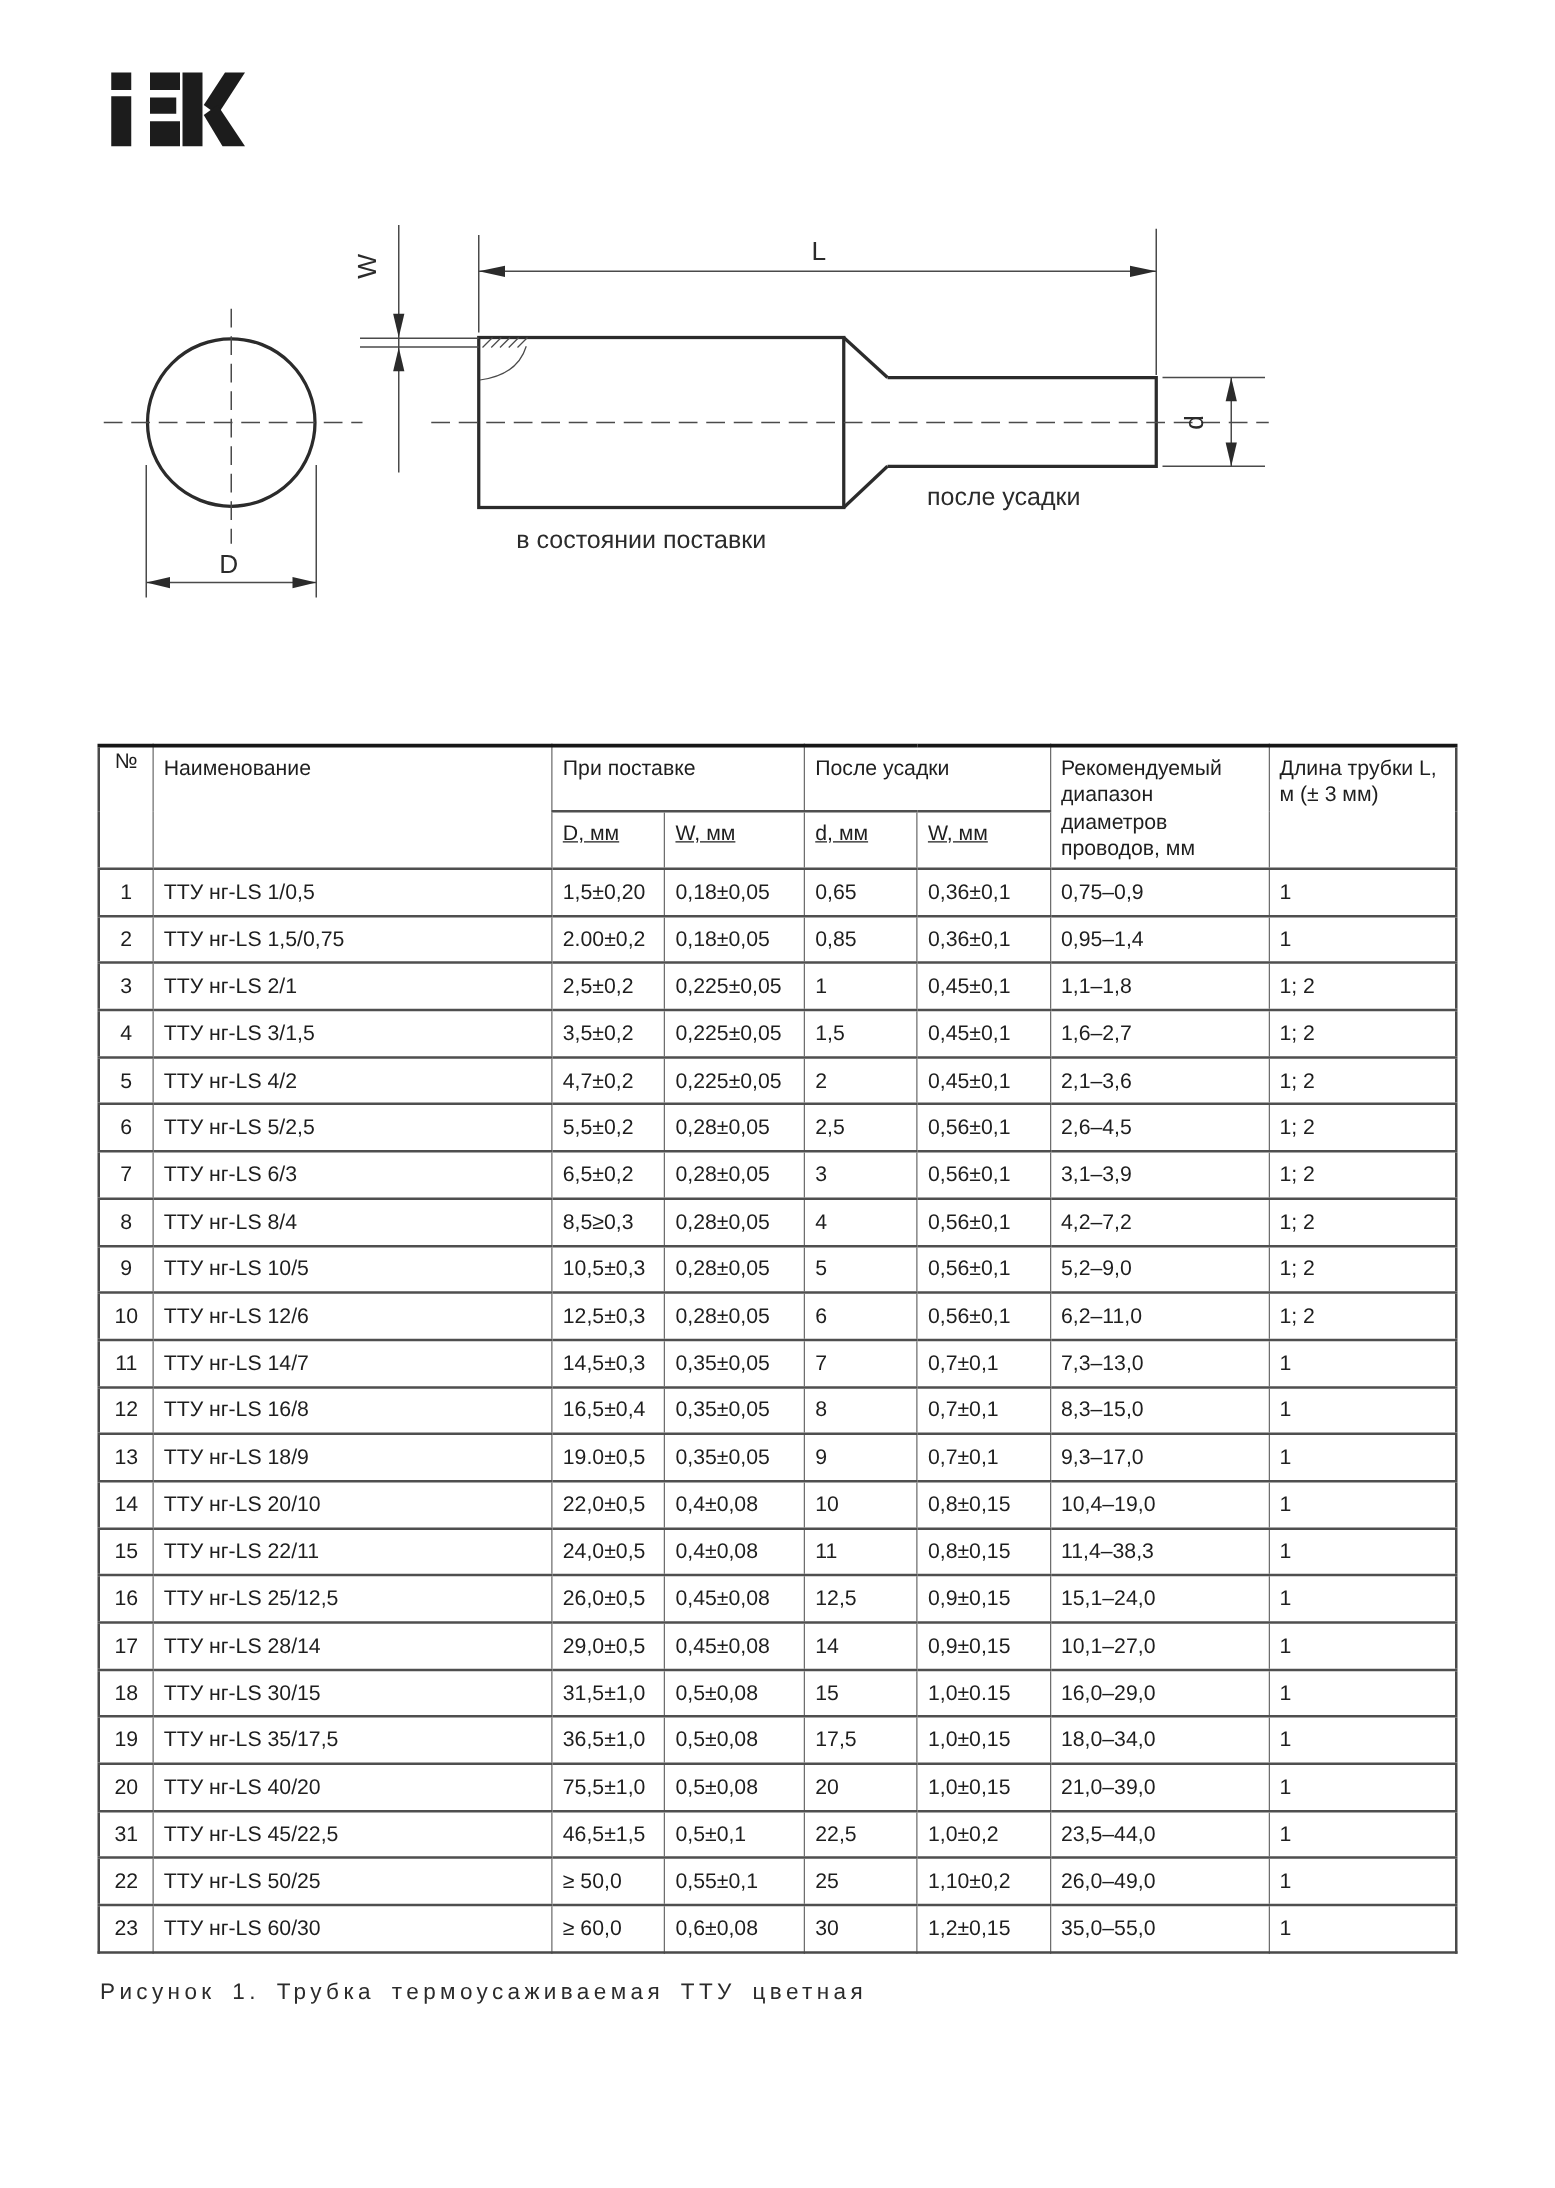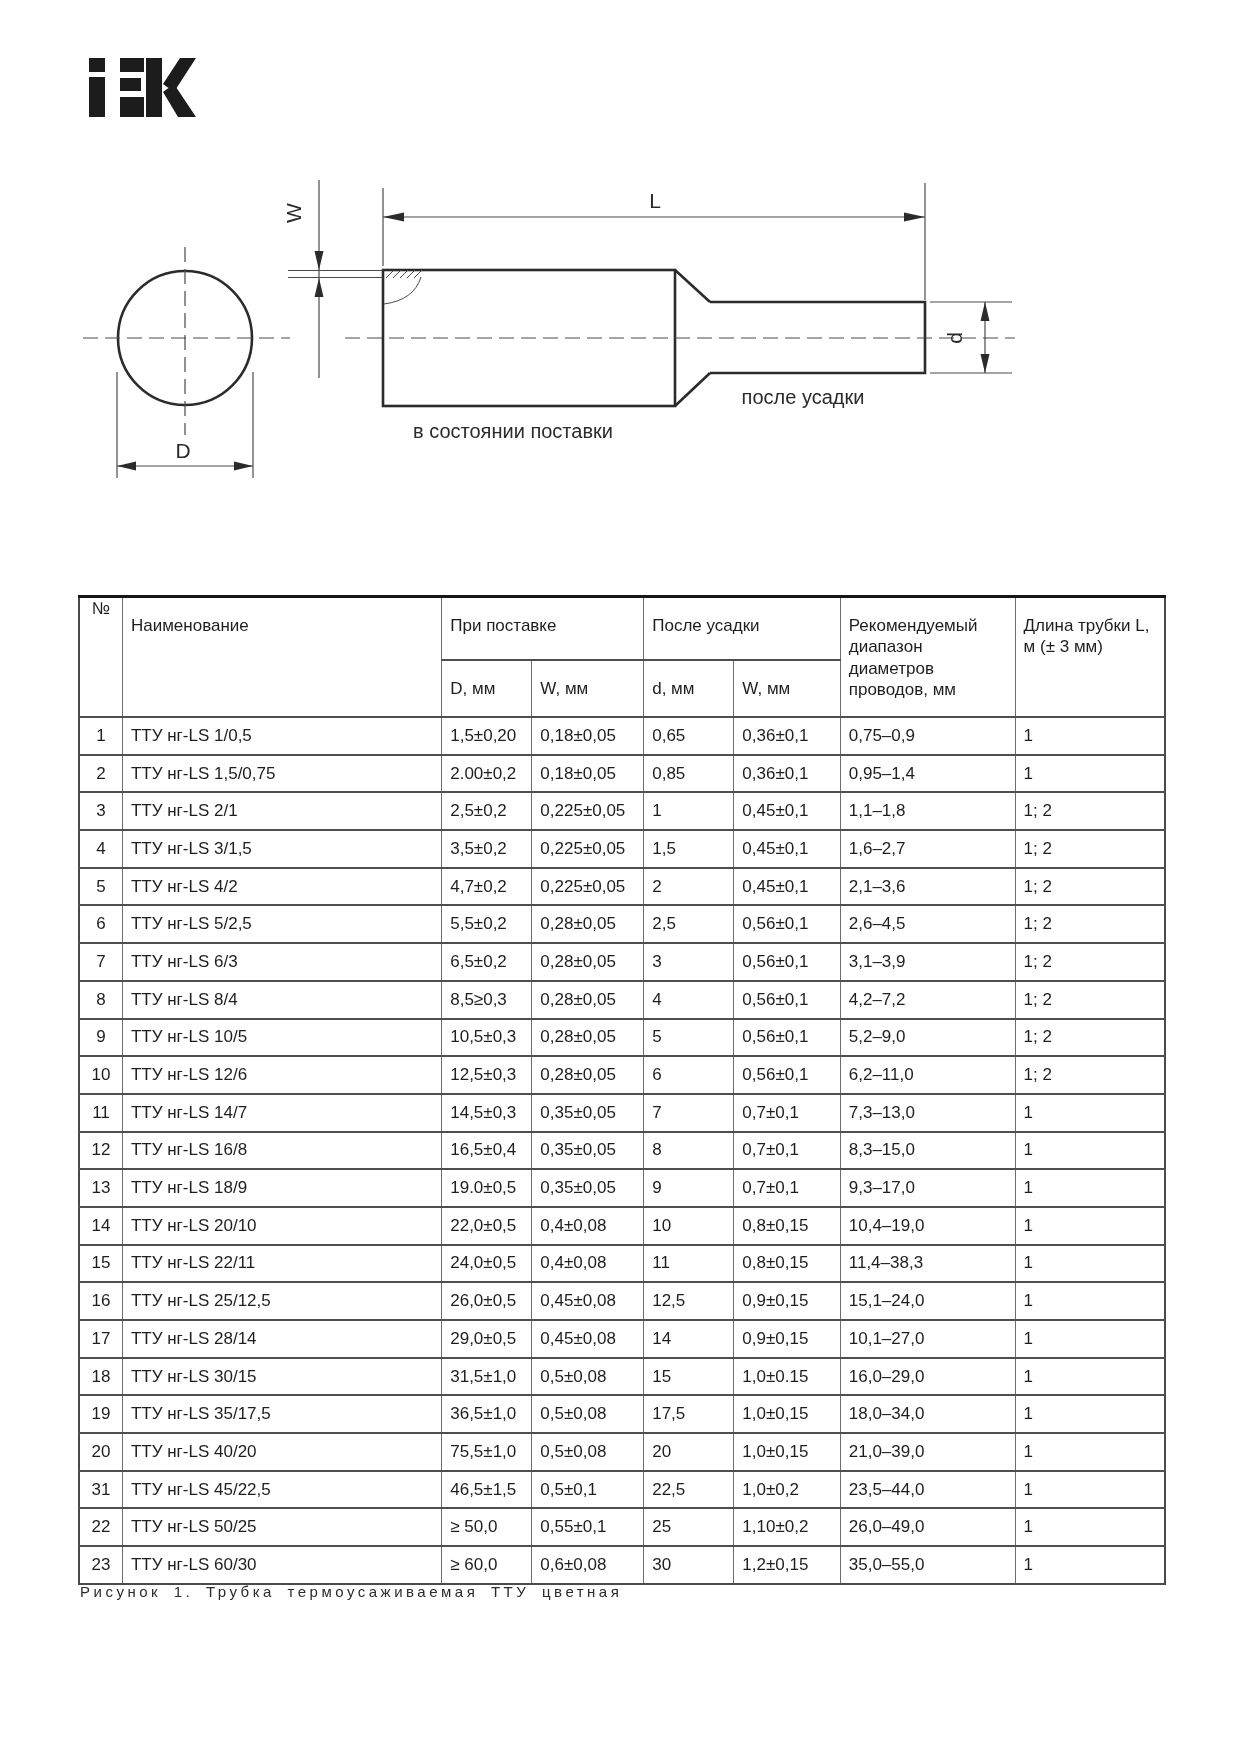--- a/index.html
+++ b/index.html
@@ -26,29 +26,29 @@
     border-collapse:collapse;table-layout:fixed;
     font-size:17px;color:#1e1e1e;
     border:2px solid #4a4a4a;border-top:3px solid #161616;
   }
   table.spec th, table.spec td{
     border-left:1.5px solid #6e6e6e;
     border-top:2px solid #4f4f4f;
     font-weight:normal;text-align:left;
     padding:0 8px;overflow:hidden;white-space:nowrap;
   }
-  table.spec thead th{vertical-align:top;padding-top:17px;white-space:normal;line-height:1.25;}
+  table.spec thead th{vertical-align:top;padding-top:6px;white-space:normal;line-height:1.25;}
   table.spec tr.h1 th{height:44px;}
-  table.spec tr.h2 th{height:38px;}
+  table.spec tr.h2 th{height:38px;text-decoration:underline;}
   table.spec tbody td{height:35.7px;vertical-align:middle;}
   table.spec .c-num{text-align:center;padding:0 2px;}
   
   .caption{
     position:absolute;left:80px;top:1583px;width:1100px;
-    font-size:15px;letter-spacing:3.5px;word-spacing:5px;color:#2b2b2b;
+    font-size:18px;letter-spacing:3.5px;word-spacing:5px;color:#2b2b2b;
   }
 </style>
 </head>
 <body>
 
 <div class="page">
 
   <svg class="logo" width="110" height="62" viewBox="88 57 110 62" aria-label="IEK">
     <g fill="#1c1c1c">
       <rect x="89" y="58" width="16" height="14"></rect>

